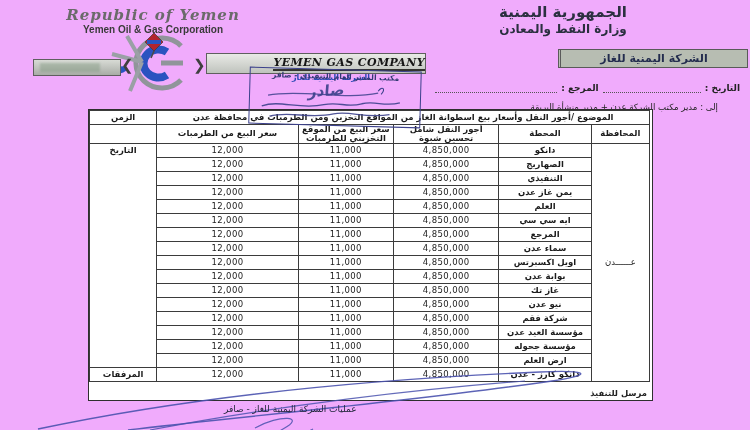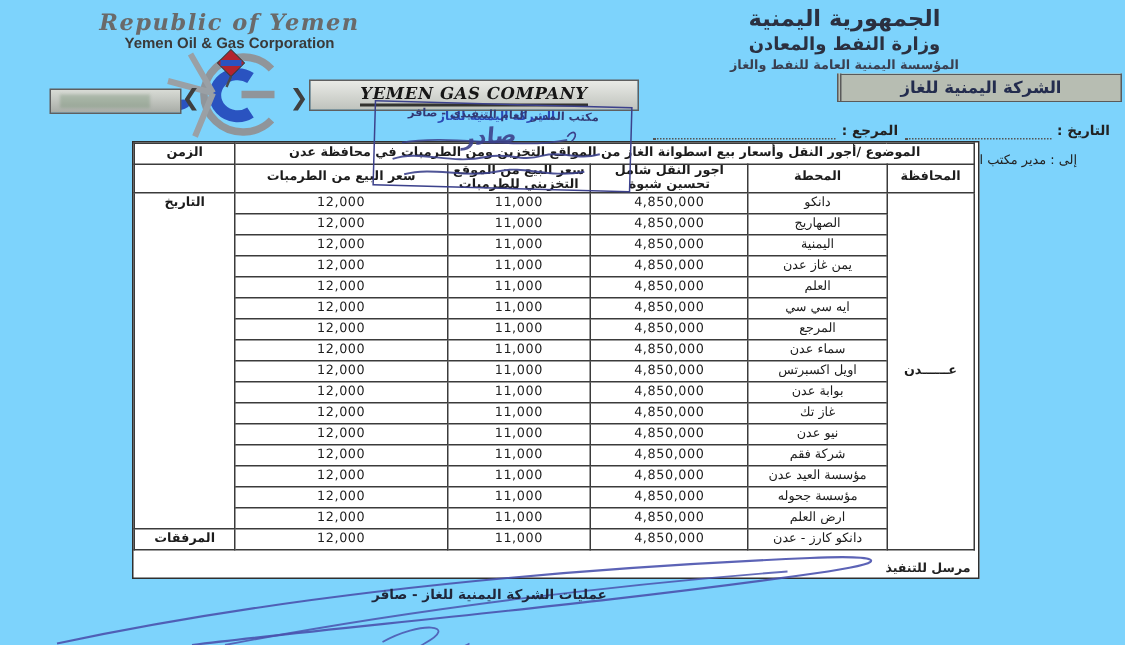--- a/index.html
+++ b/index.html
@@ -1,16 +1,16 @@
 <!DOCTYPE html>
 <html><head>
 <meta charset="utf-8">
 <style>
   html,body{margin:0;padding:0;background:#e9e9e7;}
-  .page{position:relative;width:750px;height:430px;background:#7dd3fc;overflow:hidden;
+  .page{position:relative;width:750px;height:430px;background:#f0abfc;overflow:hidden;
         font-family:"DejaVu Sans",sans-serif;color:#1c1c1c;}
   .ar{direction:rtl;unicode-bidi:embed;}
 
   
   .en-head{position:absolute;left:38px;top:6px;width:230px;text-align:center;}
   .en-country{font-family:"DejaVu Serif",serif;font-style:italic;font-weight:bold;
               font-size:15px;color:#6a6a6a;letter-spacing:1px;}
   .en-ministry,.en-corp{font-family:"Liberation Sans",sans-serif;font-weight:bold;
               font-size:10px;color:#3a3a3a;line-height:1.15;}
   .ar-head{position:absolute;right:82px;top:3px;width:210px;text-align:center;}
@@ -25,21 +25,21 @@
   
   .ribbon-left{position:absolute;left:33px;top:59px;width:86px;height:15px;
                background:linear-gradient(#d8dbd5,#a8aca6);border:1px solid #5f5f5f;}
   .ribbon-left-inner{position:absolute;left:6px;top:3px;width:60px;height:9px;
                background:rgba(110,140,110,.35);filter:blur(1px);}
   .chev{position:absolute;top:56px;font-size:15px;color:#3f3f3f;font-weight:bold;}
   .chev-l{left:121px;}
   .chev-r{left:193px;}
   .ribbon-right{position:absolute;left:206px;top:53px;width:218px;height:19px;
                background:linear-gradient(#e9eae6,#bfc3bd);border:1px solid #5f5f5f;
-               display:flex;align-items:center;justify-content:center;}
+               display:flex;align-items:center;justify-content:flex-end;}
   .ribbon-right span{font-family:"DejaVu Serif",serif;font-style:italic;font-weight:bold;
                font-size:11px;color:#161616;letter-spacing:.4px;border-bottom:2px solid #33332f;}
   .banner-ar{position:absolute;left:292px;top:73px;font-size:8px;font-weight:bold;color:#2b49b5;}
   .logo{position:absolute;left:97px;top:31px;}
 
   
   .stamp{position:absolute;left:249px;top:69px;width:170px;height:55px;
          border:1.6px solid #3c418c;transform:rotate(1.6deg);color:#3c418c;z-index:5;}
   .stamp-office{font-size:7.5px;font-weight:bold;text-align:center;margin-top:2px;color:#333a74;}
   .stamp-issued{position:absolute;left:58px;top:12px;font-size:15px;font-weight:bold;
@@ -49,56 +49,55 @@
   
   .refline{position:absolute;right:10px;top:83px;display:flex;direction:rtl;align-items:flex-end;
            font-size:9px;font-weight:bold;color:#222;}
   .dots{border-bottom:1px dotted #555;height:8px;}
   .d1{width:98px;margin:0 4px;}
   .d2{width:122px;margin:0 4px;}
   .fromline{position:absolute;right:34px;top:93px;font-size:8.6px;font-weight:bold;color:#222;}
   .toline{position:absolute;right:32px;top:102px;font-size:8.6px;font-weight:normal;color:#222;}
 
   
-  .table-frame{position:absolute;left:88px;top:94px;width:563px;height:290px;
+  .table-frame{position:absolute;left:88px;top:109px;width:563px;height:290px;
                border:1.5px solid #2f2f2f;background:#fff;z-index:1;}
   table.doc{border-collapse:collapse;table-layout:fixed;width:561px;}
   table.doc td{border:1px solid #3b3b3b;text-align:center;padding:0 1px;height:13px;
                font-size:8.5px;line-height:1.05;color:#1c1c1c;overflow:hidden;}
   td.time-h{font-weight:bold;font-size:9px;}
   td.subject{direction:rtl;text-align:right;padding-right:4px;font-weight:bold;font-size:9px;height:14px;}
   td.colhead{direction:rtl;font-weight:bold;font-size:8.3px;height:37px;vertical-align:middle;}
   td.spacer{border-bottom:1px solid #3b3b3b;}
   td.num{font-size:9.5px;letter-spacing:.4px;color:#141414;margin-top:40px;}
-  td.station{direction:rtl;font-size:8.3px;font-weight:normal;color:#222;}
+  td.station{direction:rtl;font-size:8.3px;font-weight:bold;color:#222;}
   td.rowlabel{font-weight:bold;font-size:8.6px;direction:rtl;}
   td.rowlabel.top{vertical-align:top;padding-top:2px;}
-  td.gov{font-weight:bold;font-size:9px;direction:rtl;letter-spacing:1px;margin-left:20px;}
+  td.gov{font-weight:normal;font-size:9px;direction:rtl;letter-spacing:1px;margin-left:20px;}
   .dispatch{position:absolute;right:5px;bottom:2px;font-size:8.4px;font-weight:bold;
             direction:rtl;color:#222;margin-top:20px;}
 
   
-  .ops-text{position:absolute;left:224px;top:392px;font-size:9px;font-weight:bold;
-            color:#20263a;direction:rtl;z-index:7;margin-left:24px;}
+  .ops-text{position:absolute;left:224px;top:404px;font-size:9px;font-weight:normal;
+            color:#20263a;direction:rtl;z-index:7;}
   .sig{position:absolute;left:0;top:0;z-index:6;pointer-events:none;}
 </style>
 </head>
 <body>
 
 <div class="page">
 
   <div class="en-head">
     <div class="en-country">Republic of Yemen</div>
     <div class="en-corp">Yemen Oil &amp; Gas Corporation</div>
   </div>
 
   <div class="ar-head ar">
     <div class="ar-country">الجمهورية اليمنية</div>
     <div class="ar-ministry">وزارة النفط والمعادن</div>
-    <div class="ar-corp">المؤسسة اليمنية العامة للنفط والغاز</div>
   </div>
   <div class="company-box ar">الشركة اليمنية للغاز</div>
 
   <svg class="logo" width="104" height="64" viewBox="0 0 104 64">
     <path d="M84 15 A26 25 0 1 0 84 49" fill="none" stroke="#90959a" stroke-width="5"></path>
     <path d="M86 32 L64 32" stroke="#90959a" stroke-width="5"></path>
     <path d="M70 21 A15 14 0 1 0 70 44" fill="none" stroke="#2a53c0" stroke-width="8"></path>
     <path d="M30 5 L45 31 M15 23 L45 31 M45 31 L33 60" fill="none" stroke="#9aa0a5" stroke-width="4"></path>
     <ellipse cx="23" cy="39" rx="7" ry="3.4" fill="#2a53c0" transform="rotate(-12 23 39)"></ellipse>
     <polygon points="57,2 66,11 57,20 48,11" fill="#b3242e" stroke="#3a3a3a" stroke-width="0.7"></polygon>
@@ -171,21 +170,21 @@
           <tr>
             <td class="num">12,000</td>
             <td class="num">11,000</td>
             <td class="num">4,850,000</td>
             <td class="station ar">الصهاريج</td>
           </tr>
           <tr>
             <td class="num">12,000</td>
             <td class="num">11,000</td>
             <td class="num">4,850,000</td>
-            <td class="station ar">اليمنية</td>
+            <td class="station ar">التنفيذي</td>
           </tr>
           <tr>
             <td class="num">12,000</td>
             <td class="num">11,000</td>
             <td class="num">4,850,000</td>
             <td class="station ar">يمن غاز عدن</td>
           </tr>
           <tr>
             <td class="num">12,000</td>
             <td class="num">11,000</td>

